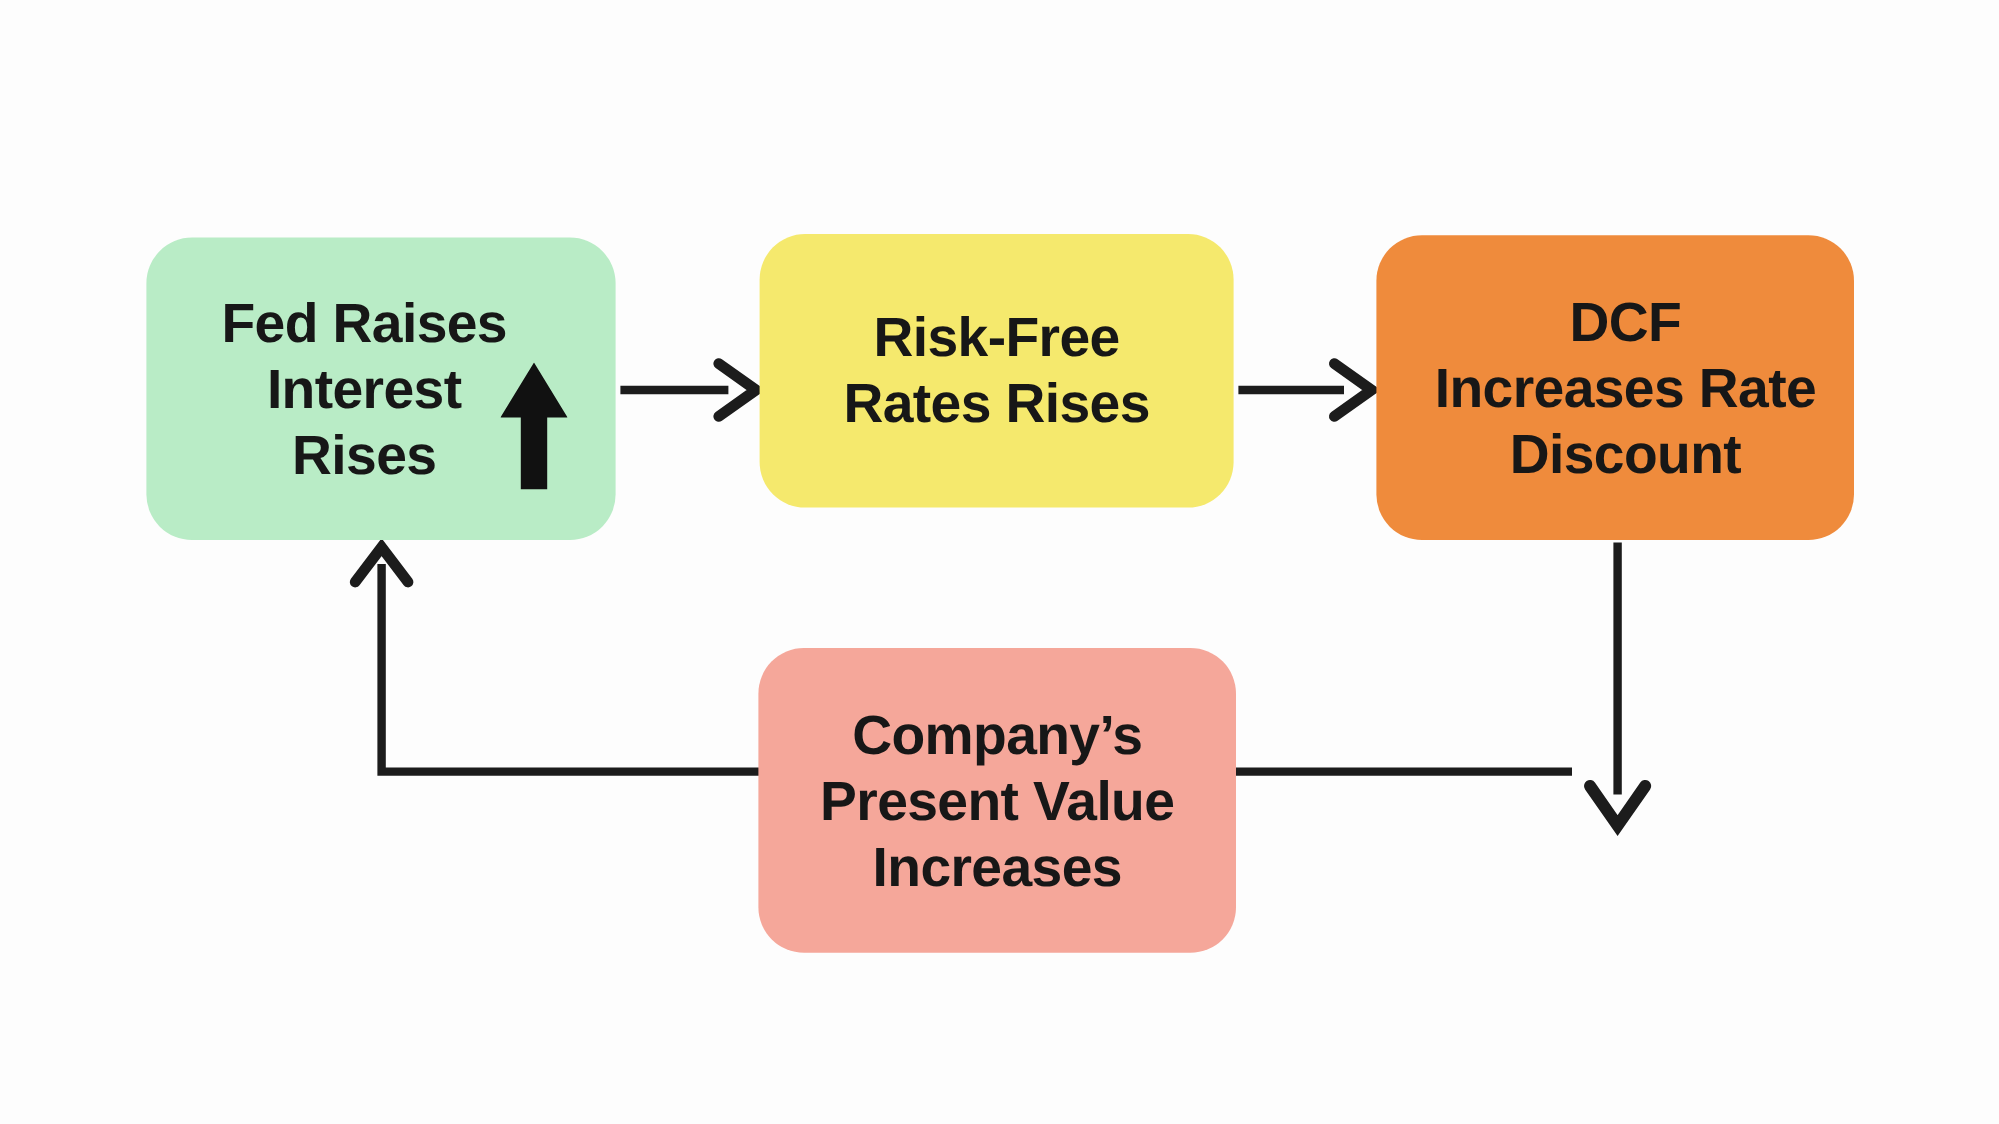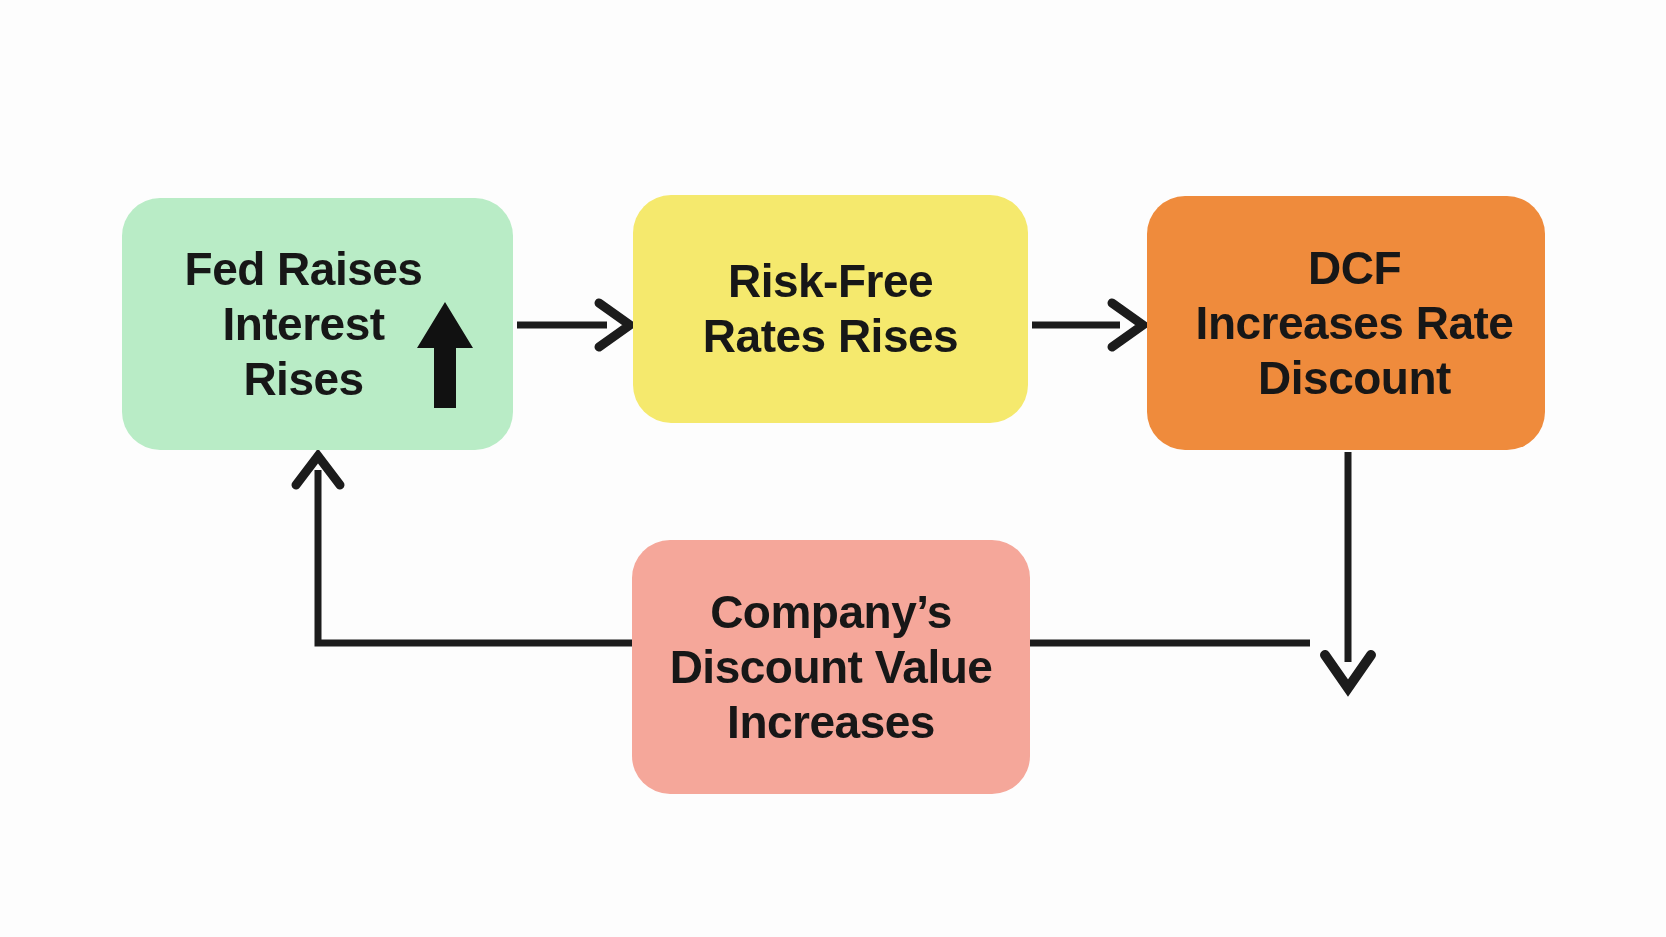--- a/index.html
+++ b/index.html
@@ -111,18 +111,18 @@
     <div class="node-label">
       <span>DCF</span>
       <span>Increases Rate</span>
       <span>Discount</span>
     </div>
   </div>
 
   <div class="node" id="node-pv" style="background-color: rgb(245, 167, 154); margin-top: 27px;">
     <div class="node-label">
       <span>Company’s</span>
-      <span>Discount Value</span>
+      <span>Present Value</span>
       <span>Increases</span>
     </div>
   </div>
 
 </div>
 
 </body></html>

